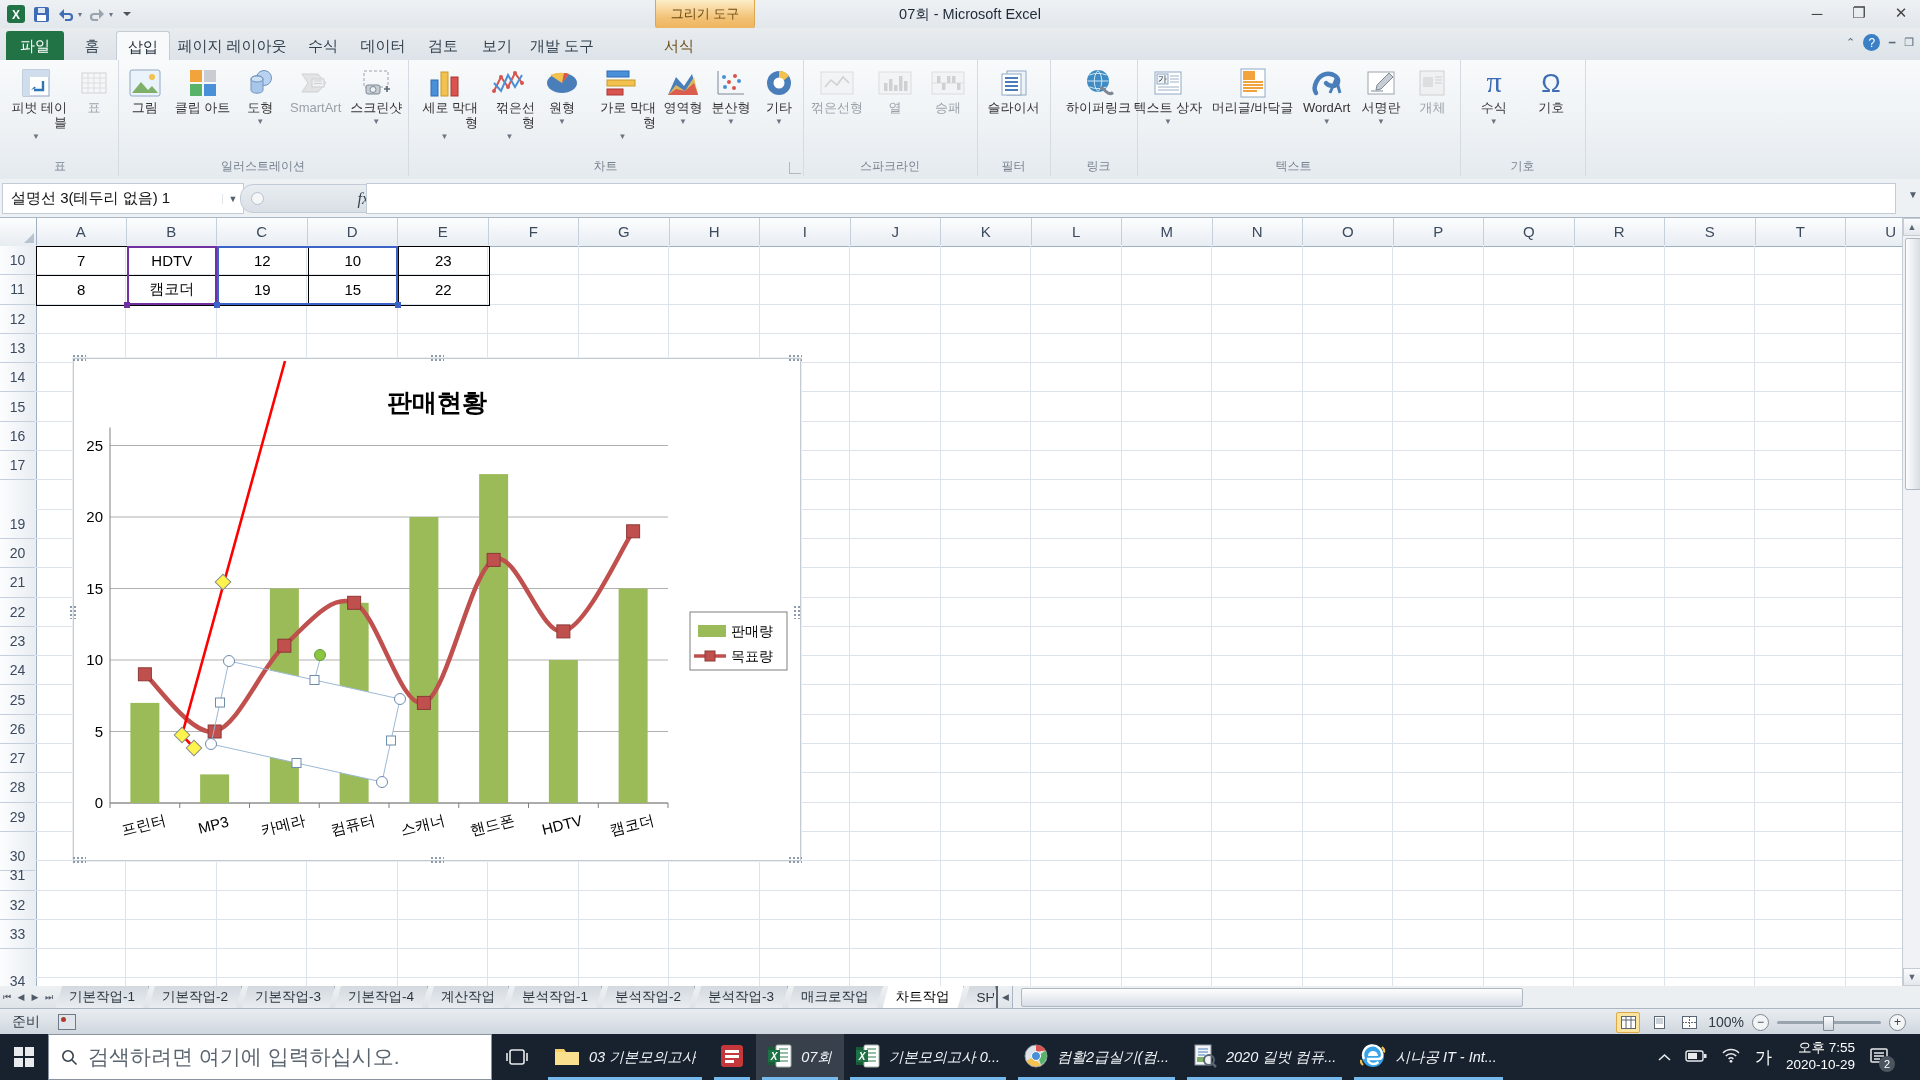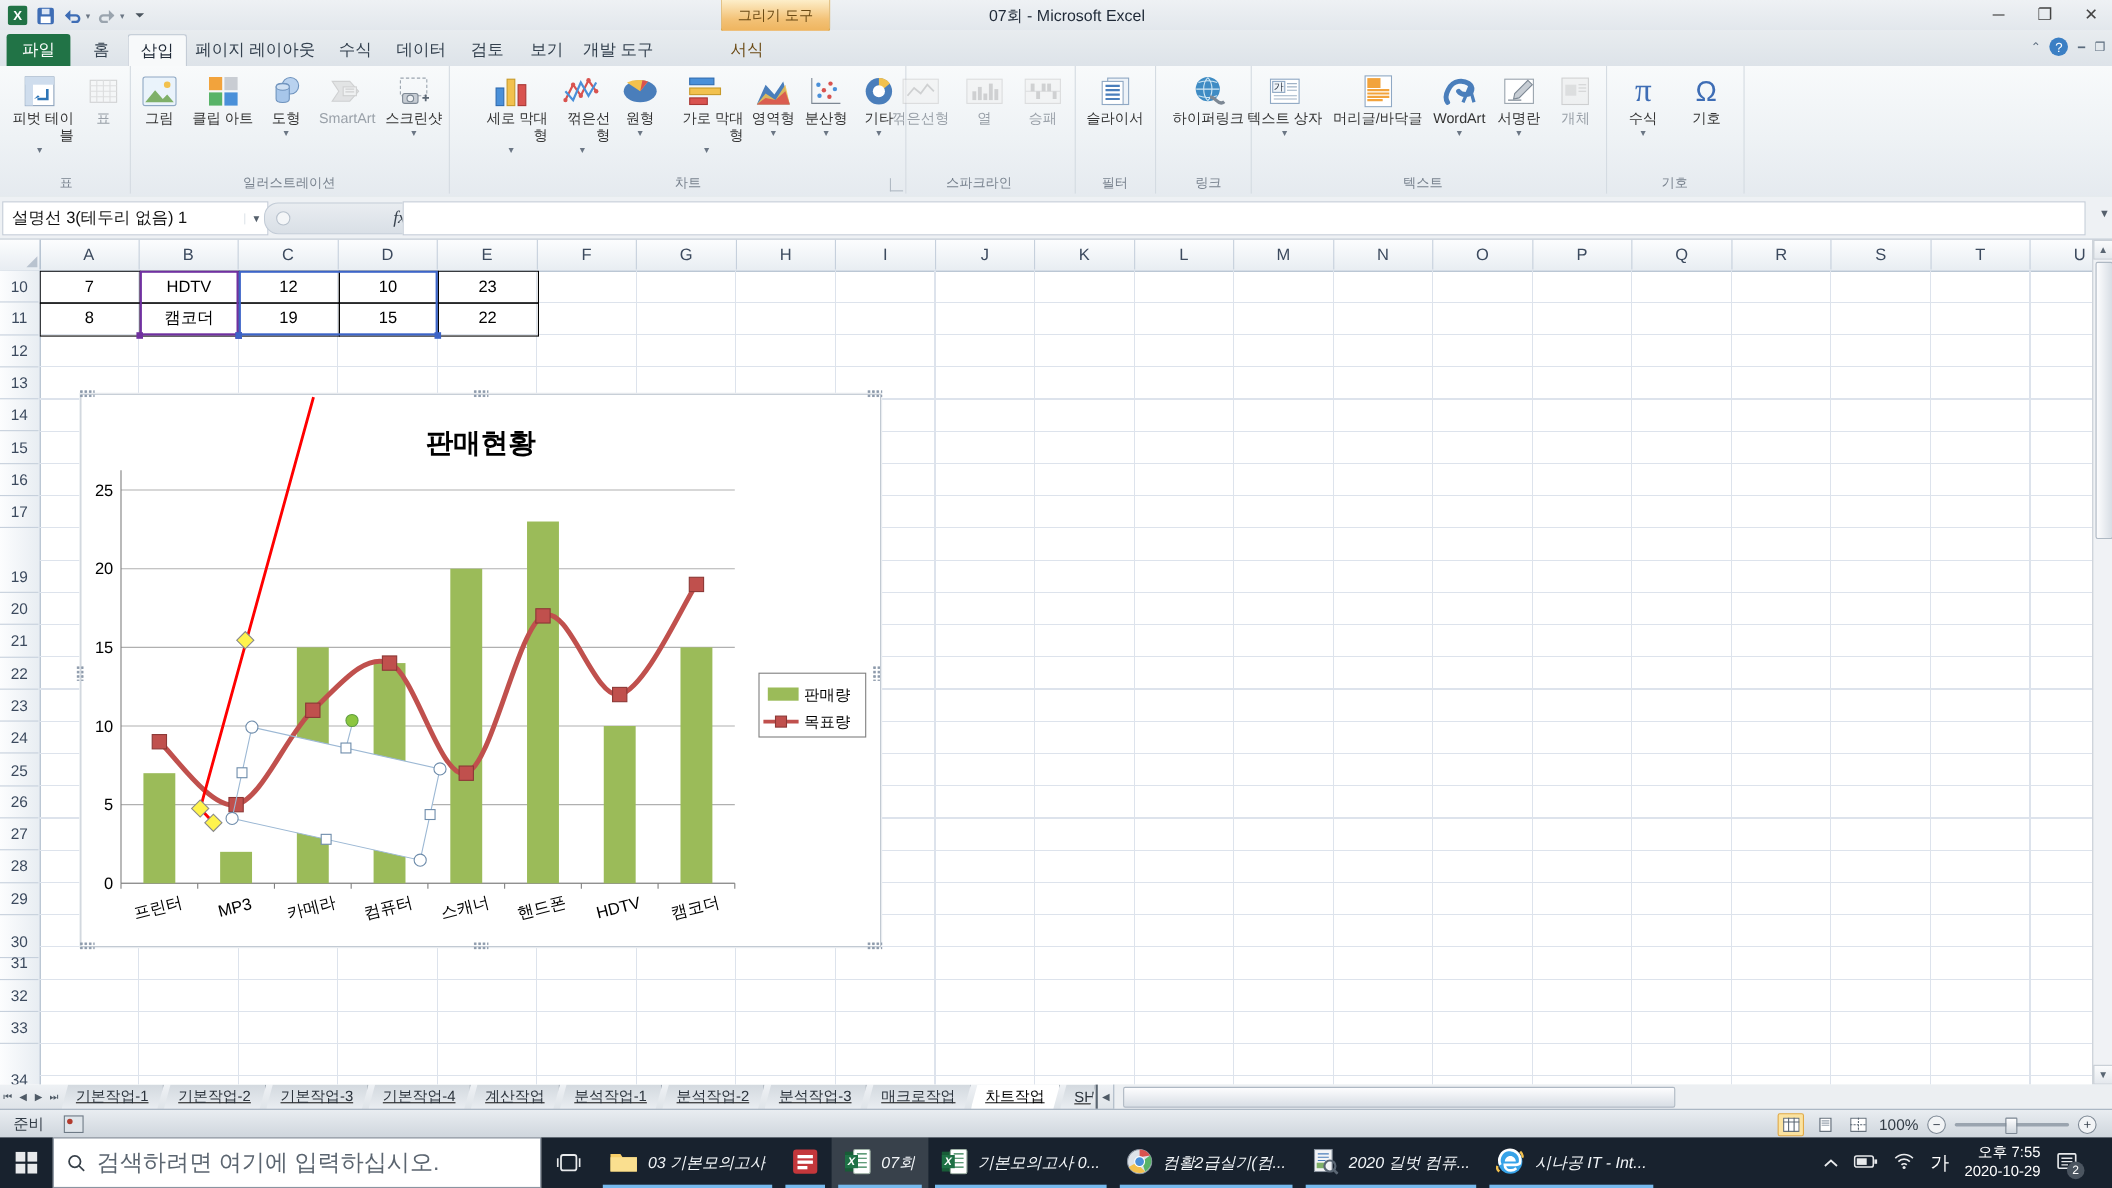--- a/index.html
+++ b/index.html
@@ -265,21 +265,21 @@
                 <circle cx="13" cy="20.5" r="3" fill="#eef1f4" stroke="#7d8894"></circle>
                 <path d="M24 20h6M27 17v6" stroke="#5a6673" stroke-width="1.6"></path>
               </svg>
             </div>
             <div class="rlb">스크린샷</div>
             <div class="dda">▼</div>
           </div>
         </div>
         <div class="gname">일러스트레이션</div>
       </div>
-      <div class="rgroup" style="left: 428px; width: 395px;">
+      <div class="rgroup" style="left: 408px; width: 395px;">
         <div class="gbody">
           <div class="rbtn">
             <div class="ric">
               <svg width="34" height="30">
                 <rect x="3" y="12" width="7" height="16" fill="#4a90d9" stroke="#2f6bb0"></rect>
                 <rect x="13" y="4" width="7" height="24" fill="#f2c14e" stroke="#c79a2a"></rect>
                 <rect x="23" y="9" width="7" height="19" fill="#d9534f" stroke="#a93734"></rect>
               </svg>
             </div>
             <div class="rlb">세로 막대형</div>
@@ -690,21 +690,21 @@
       <div id="vthumb"></div>
       <div class="sarr" style="top:750px">▼</div>
     </div>
   </div>
 
   <div class="abs" id="sheetbar">
     <div class="tnav">⏮</div>
     <div class="tnav">◀</div>
     <div class="tnav">▶</div>
     <div class="tnav">⏭</div>
-    <div id="stabs" style="display:flex;text-decoration:underline;">
+    <div id="stabs" style="display:flex;">
         <div class="stab">기본작업-1</div>
         <div class="stab">기본작업-2</div>
         <div class="stab">기본작업-3</div>
         <div class="stab">기본작업-4</div>
         <div class="stab">계산작업</div>
         <div class="stab">분석작업-1</div>
         <div class="stab">분석작업-2</div>
         <div class="stab">분석작업-3</div>
         <div class="stab">매크로작업</div>
         <div class="stab active">차트작업</div>

